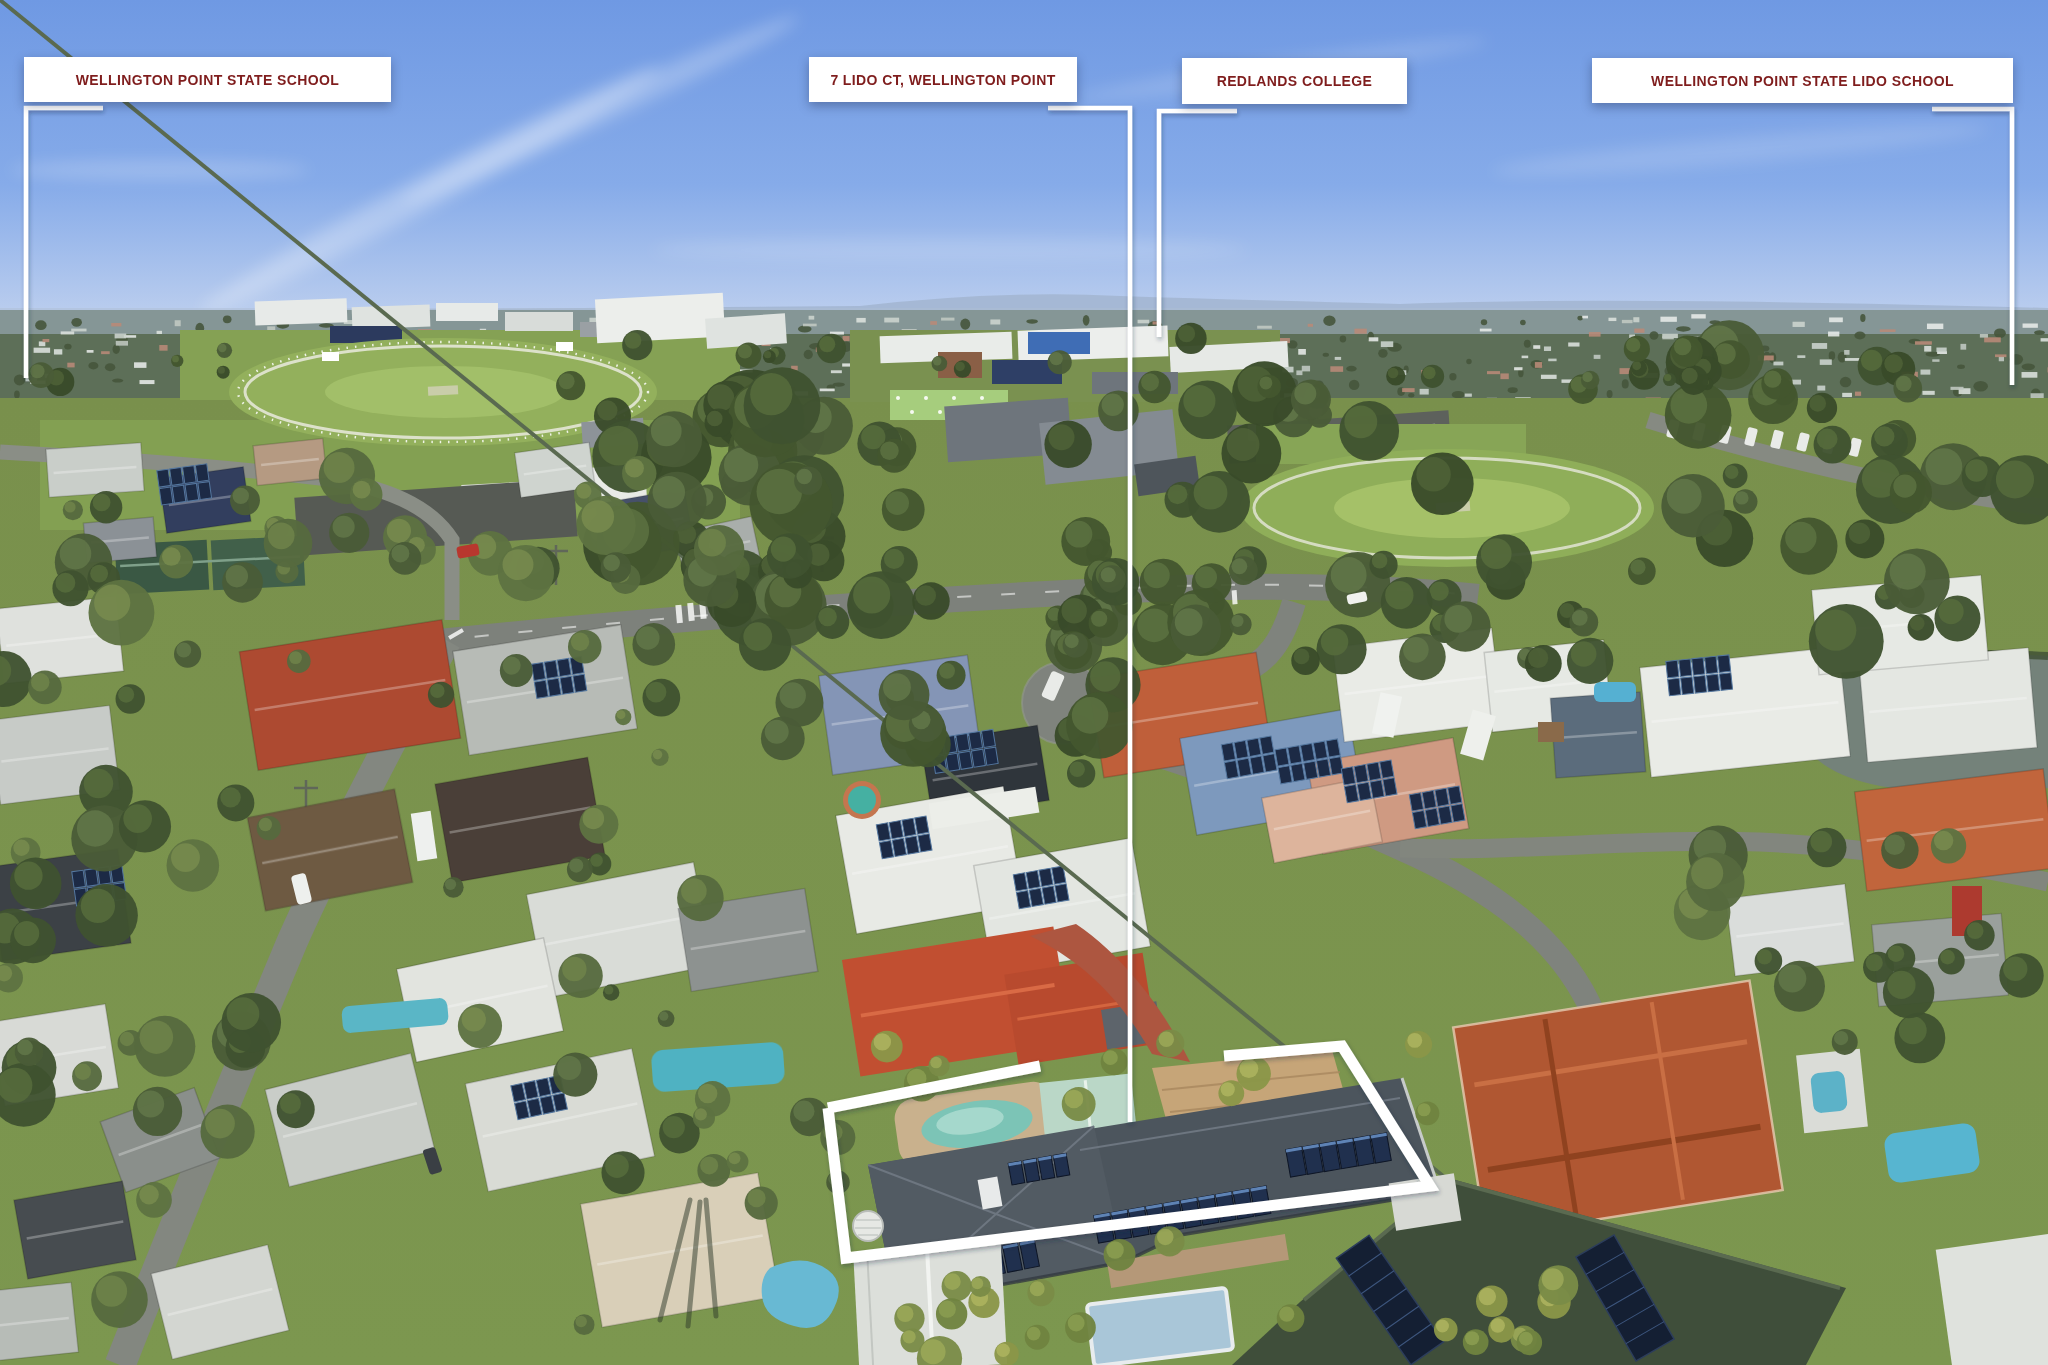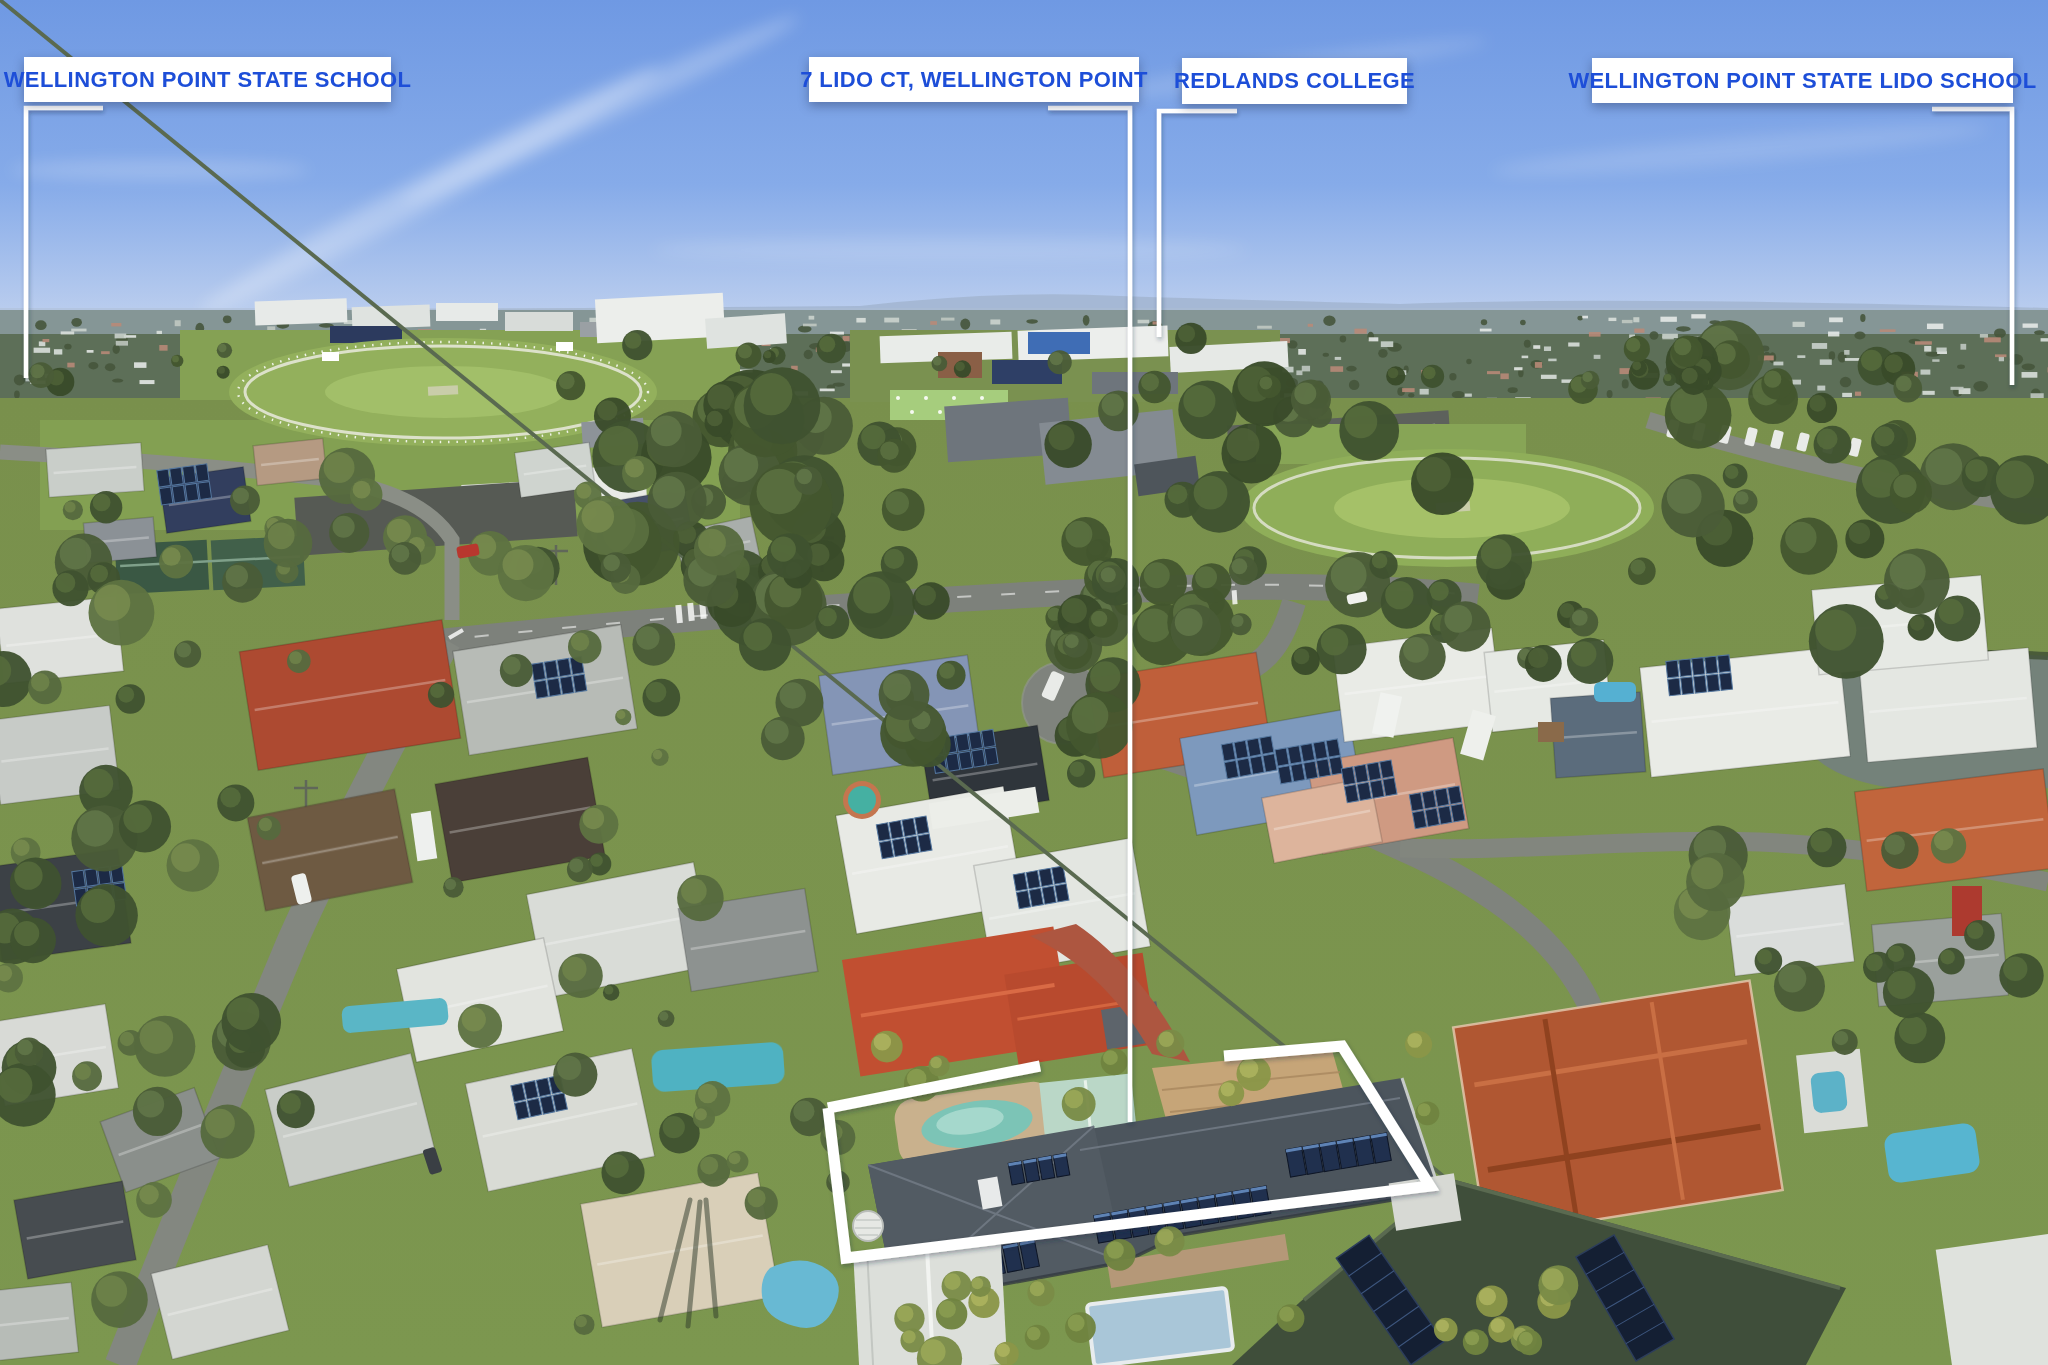--- a/index.html
+++ b/index.html
@@ -1,24 +1,24 @@
 <!DOCTYPE html>
 <html><head>
 <meta charset="utf-8">
 <style>
   html,body{margin:0;padding:0;background:#222;}
   .stage{position:relative;width:2048px;height:1365px;overflow:hidden;font-family:"Liberation Sans",sans-serif;}
   .stage svg.scene,.stage svg.overlay{position:absolute;left:0;top:0;width:2048px;height:1365px;display:block;}
   .map-label{
     position:absolute;display:flex;align-items:center;justify-content:center;
-    background:#ffffff;color:#1d4ed8;font-weight:700;font-size:22px;letter-spacing:.4px;
+    background:#ffffff;color:#7f1d1d;font-weight:700;font-size:14px;letter-spacing:.4px;
     white-space:nowrap;box-shadow:0 4px 10px rgba(20,30,60,.35);
   }
   .l1{left:24px;top:57px;width:367px;height:45px;}
-  .l2{left:809px;top:57px;width:330px;height:45px;}
+  .l2{left:809px;top:57px;width:268px;height:45px;}
   .l3{left:1158px;top:58px;width:225px;height:46px;margin-left:24px;}
   .l4{left:1592px;top:58px;width:421px;height:45px;}
 </style>
 </head>
 <body>
 
 <div class="stage">
 
 <svg class="scene" viewBox="0 0 2048 1365" aria-hidden="true">
   <defs>

